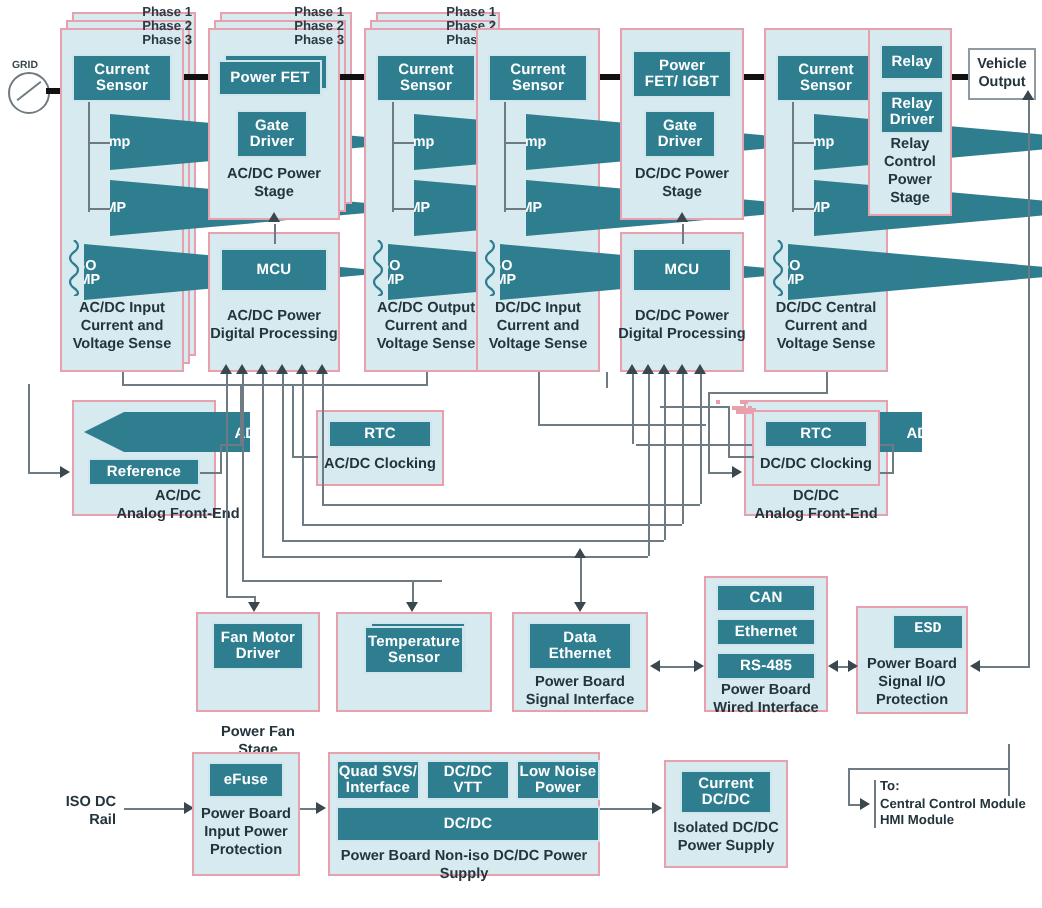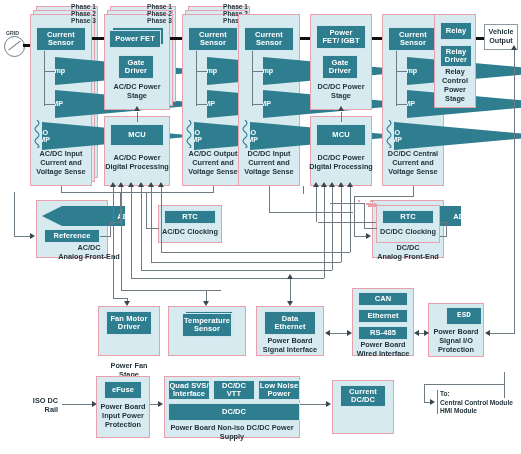--- a/index.html
+++ b/index.html
@@ -650,20 +650,24 @@
   <div class="caption" style="left:164px;top:424px;width:136px;">Power Board Non-iso DC/DC Power Supply</div>
 
   <div class="w wh" style="left:300px;top:404px;width:28px;"></div>
   <div class="ar ar-r" style="left:326px;top:401px;"></div>
 
   <div class="panel" style="left:332px;top:380px;width:62px;height:54px;"></div>
   <div class="chip two" style="left:340px;top:385px;width:46px;height:22px;">
     <span>Current</span>
     <span>DC/DC</span>
   </div>
+  <div class="caption" style="left:328px;top:410px;width:70px;">
+    <div>Isolated DC/DC</div>
+    <div>Power Supply</div>
+  </div>
 
   <div class="w wv" style="left:504px;top:372px;height:26px;"></div>
   <div class="w wh" style="left:424px;top:384px;width:81px;"></div>
   <div class="w wv" style="left:424px;top:384px;height:18px;"></div>
   <div class="w wh" style="left:424px;top:402px;width:8px;"></div>
   <div class="ar ar-r" style="left:430px;top:399px;"></div>
   <div class="w wv" style="left:437px;top:390px;height:24px;"></div>
   <div class="note" style="left:440px;top:390px;width:82px;">
     <div>To:</div>
     <div>Central Control Module</div>

